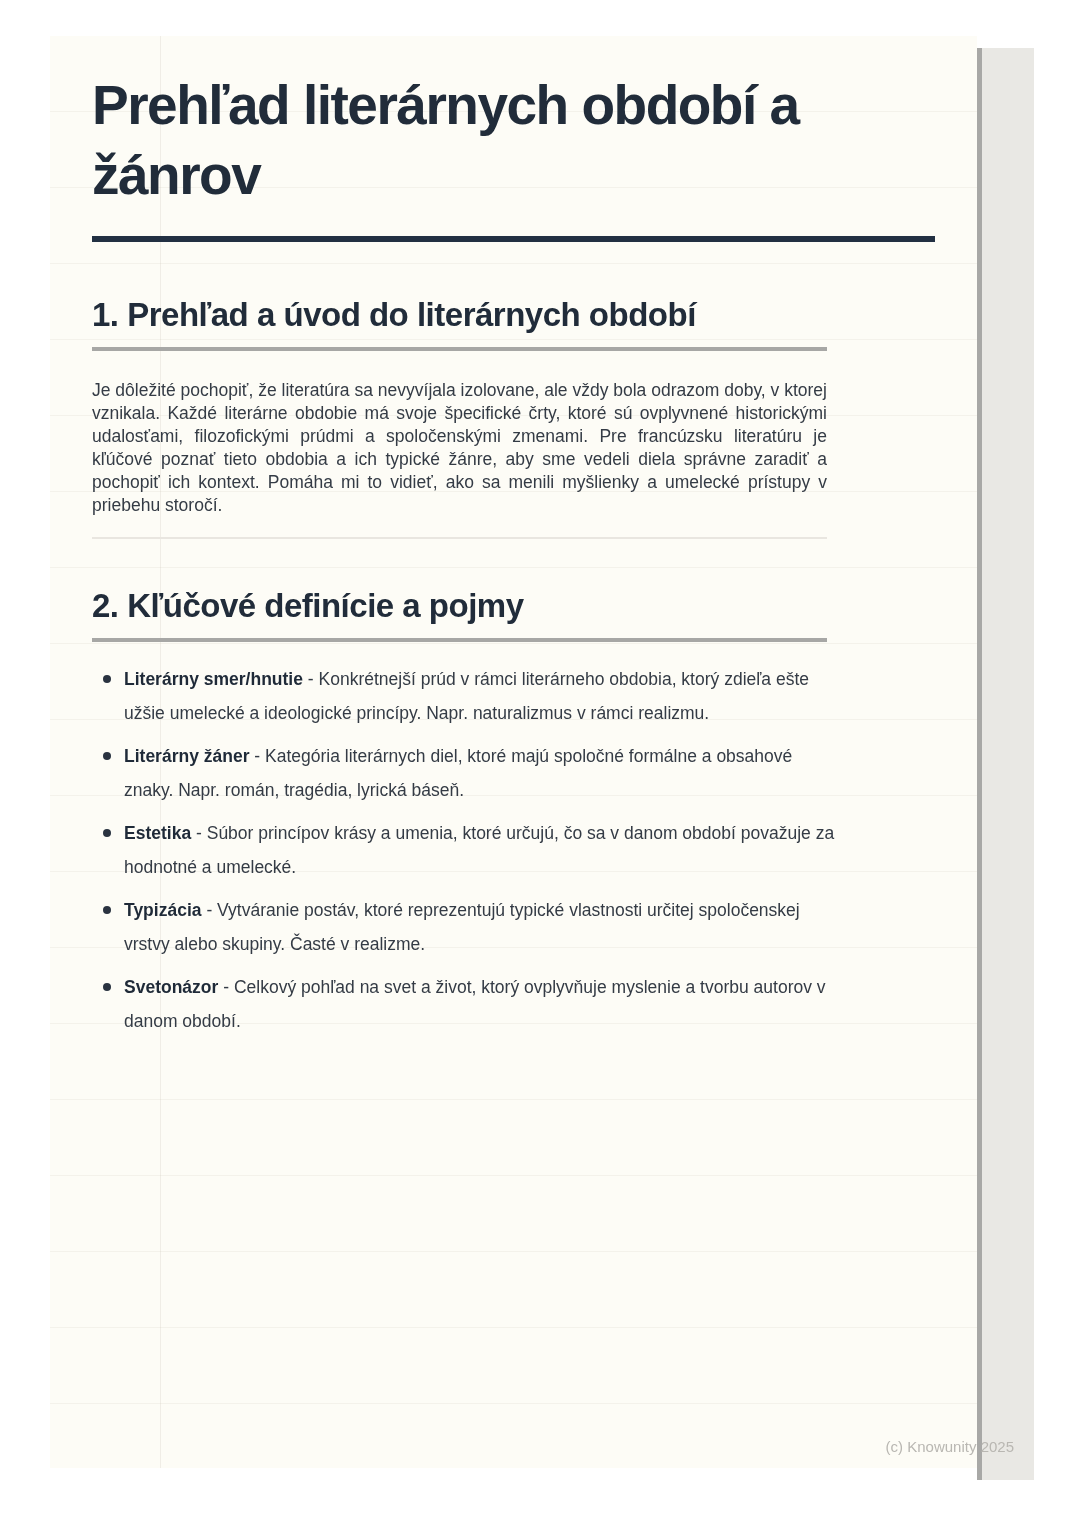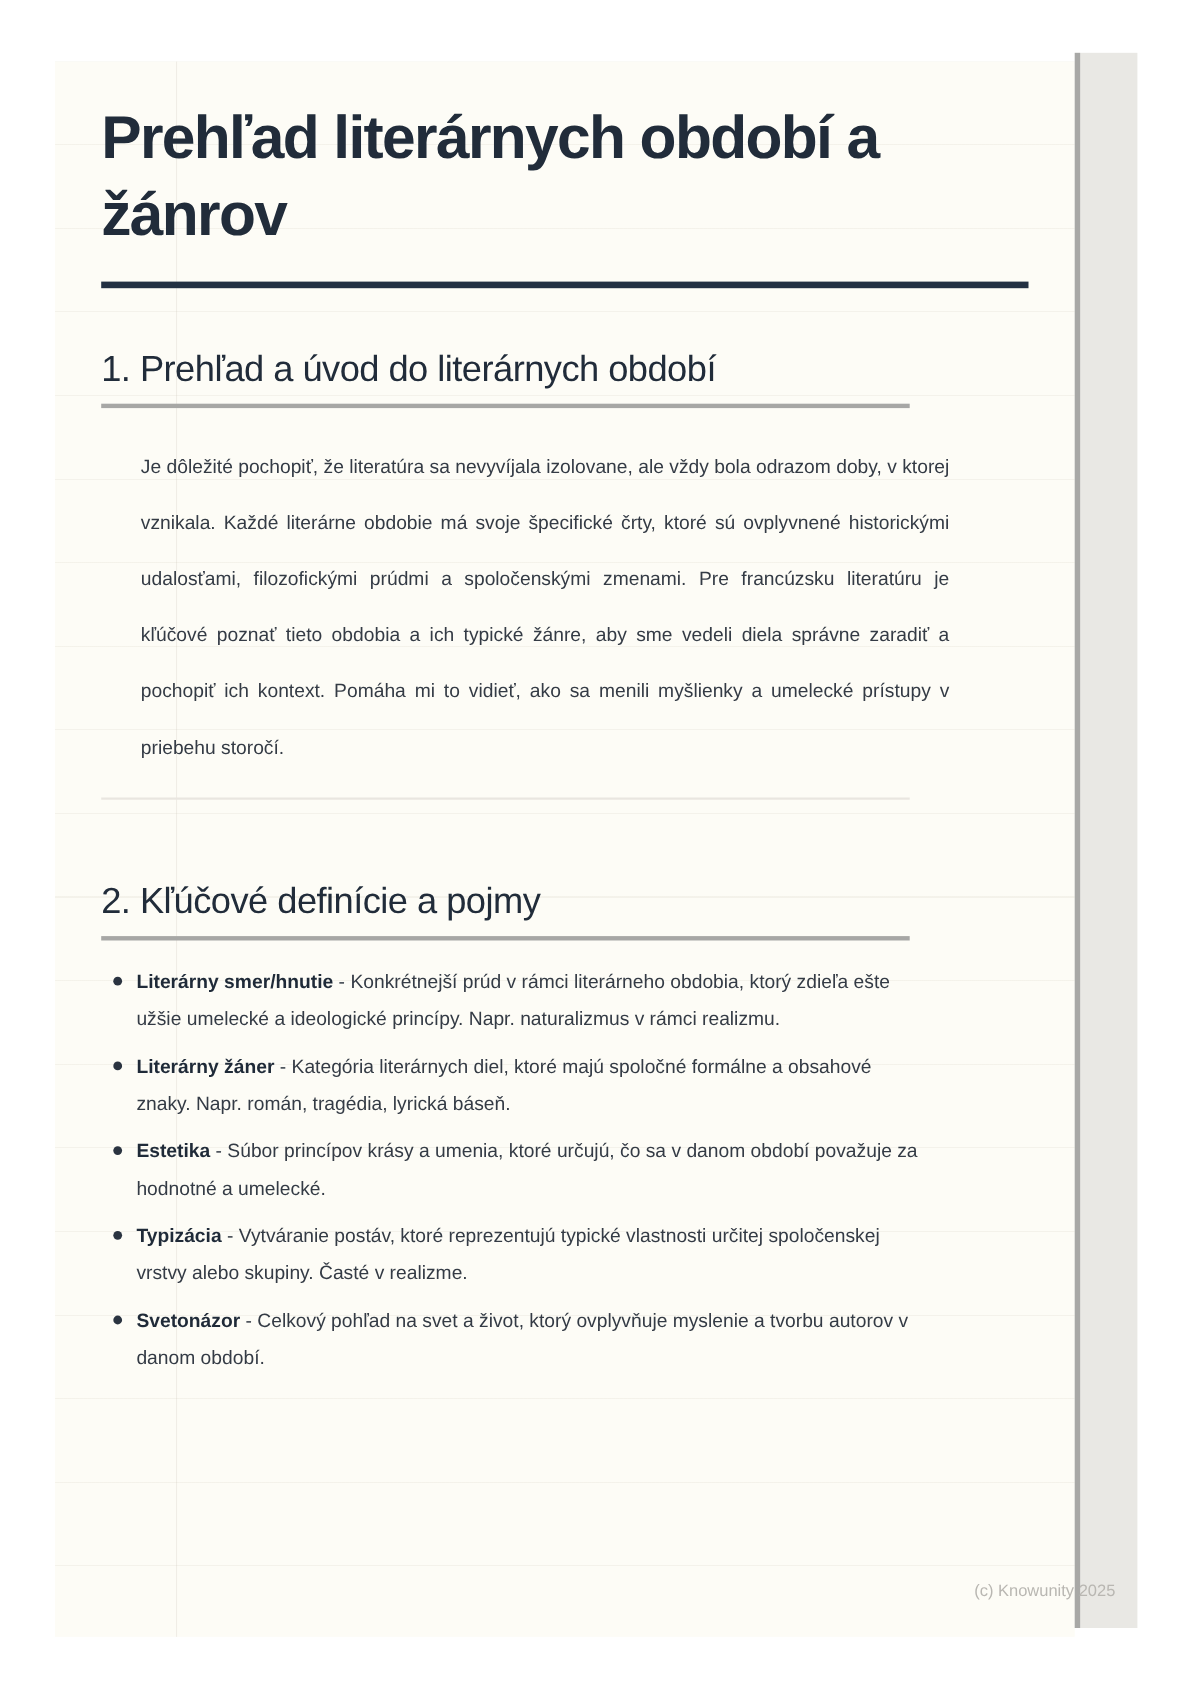--- a/index.html
+++ b/index.html
@@ -8,21 +8,21 @@
     background: #ffffff;
     font-family: "Liberation Sans", sans-serif;
     overflow: hidden;
     position: relative;
   }
   .stage { position: absolute; inset: 0; }
 
   
   .card {
     position: absolute;
-    left: 50px; top: 56px;
+    left: 50px; top: 36px;
     width: 927px; height: 1432px;
     background: #fdfcf6;
     background-image: repeating-linear-gradient(
       180deg,
       rgba(0,0,0,0) 0px, rgba(0,0,0,0) 75px,
       rgba(198,191,175,0.16) 75px, rgba(198,191,175,0.16) 76px);
   }
   .texture-vline {
     position: absolute; left: 110px; top: 0;
     width: 1px; height: 100%;
@@ -51,38 +51,37 @@
     color: #212c3a;
   }
   .title-rule {
     width: 843px; height: 6px;
     background: #223042;
     margin-top: 26px;
   }
 
   h2.sec-heading {
     font-size: 33px; line-height: 42px;
-    font-weight: normal; letter-spacing: -0.5px;
+    font-weight: bold; letter-spacing: -0.5px;
     color: #212c3a;
   }
   .h2-first  { margin-top: 52px; }
-  .h2-second { margin-top: 71px; }
+  .h2-second { margin-top: 46px; }
   .section-rule {
     width: 735px; height: 4px;
     background: #a7a7a5;
     margin-top: 11px;
   }
 
   p.para {
     width: 735px;
     margin-top: 28px;
-    font-size: 17.5px; line-height: 51px;
+    font-size: 17.5px; line-height: 23px;
     text-align: justify;
     color: #343b45;
-    margin-left: 36px;
   }
   .light-divider {
     width: 735px; height: 2px;
     background: #e9e6e0;
     margin-top: 20px;
   }
   p.intro {
     width: 735px;
     margin-top: 26px;
     font-size: 17.5px; line-height: 36px;

